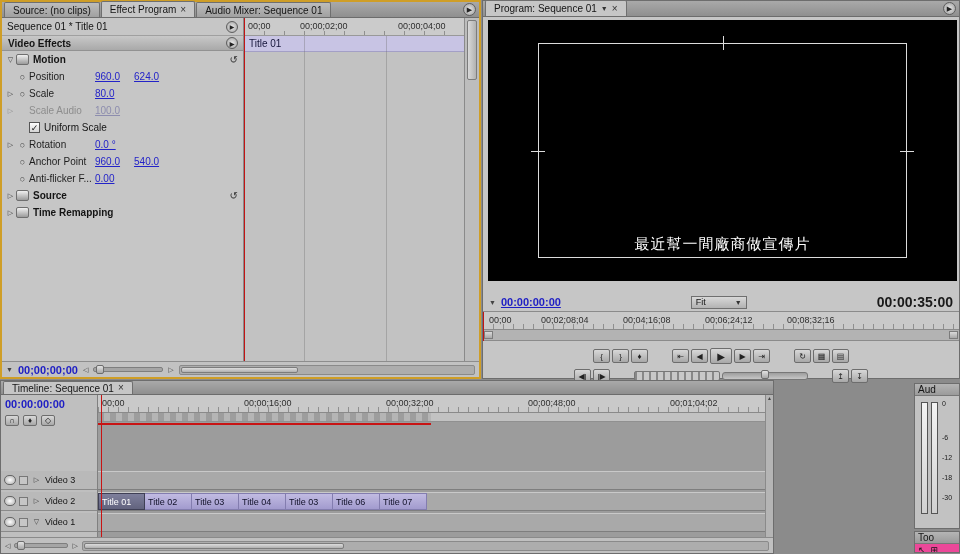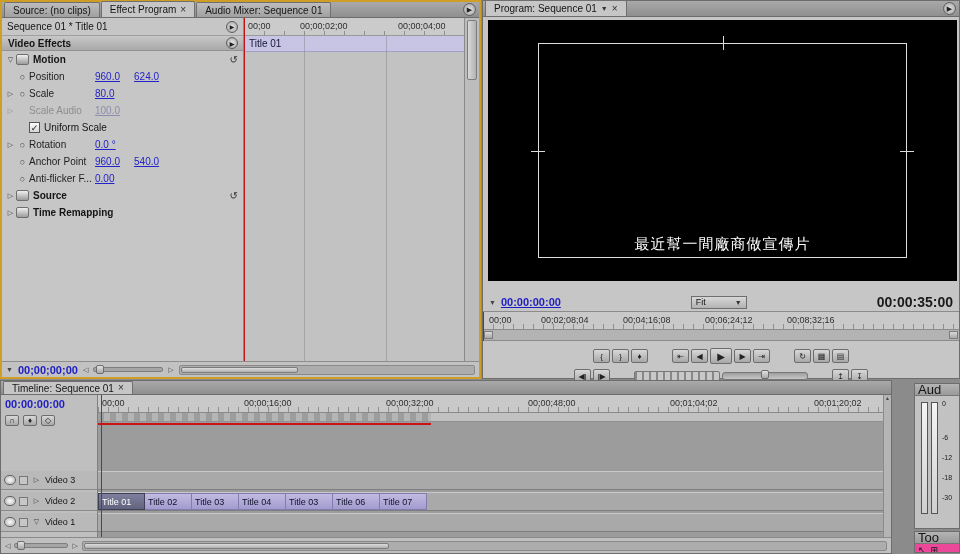--- a/index.html
+++ b/index.html
@@ -64,21 +64,21 @@
 .pr-label{position:absolute;top:3px}
 .pr-ticks{position:absolute;bottom:0;left:0;right:0;height:5px;background:repeating-linear-gradient(90deg,#8f8f8f 0 1px,transparent 1px 10px)}
 .prog-scroll{height:11px;background:#b3b3b3;border-bottom:1px solid #8b8b8b;position:relative}
 .endbox{position:absolute;top:1px;bottom:1px;width:9px;background:linear-gradient(#dadada,#a8a8a8);border:1px solid #7c7c7c}
 .transport{position:relative;height:48px;padding-top:5px}
 .trow{display:flex;align-items:center;justify-content:center;gap:4px;height:20px}
 .tgroup{display:flex;gap:2px;margin:0 10px;align-items:center}
 .jog{width:86px;height:10px;background:repeating-linear-gradient(90deg,#888 0 2px,#c8c8c8 2px 7px);border:1px solid #777;border-radius:2px}
 .shuttle{position:relative;width:86px;height:8px;background:linear-gradient(#9d9d9d,#c6c6c6);border:1px solid #777;border-radius:3px}
 
-.tl-group{left:0;top:380px;width:892px;height:174px;background:#6d28d9;border:1px solid #6d6d6d}
+.tl-group{left:0;top:380px;width:774px;height:174px;background:#6d28d9;border:1px solid #6d6d6d}
 .tl-tabbar{height:14px}
 .tl-body{position:relative;height:158px}
 .tl-head{position:absolute;left:0;top:0;width:97px;bottom:16px;background:#bfbfbf;border-right:1px solid #808080;z-index:2}
 .tl-region{position:absolute;left:97px;right:8px;top:0;bottom:16px;background:#9c9c9c;overflow:hidden}
 .tl-ruler{position:absolute;left:0;right:0;top:0;height:18px;background:#c9c9c9;border-bottom:1px solid #8a8a8a;font-size:9px;color:#2e2e2e}
 .tl-work{position:absolute;left:0;right:0;top:18px;height:9px;background:#c2c2c2;border-bottom:1px solid #909090}
 .tl-work-seg{position:absolute;left:0;top:0;height:8px;width:333px;background:repeating-linear-gradient(90deg,#9d9d9d 0 6px,#b5b5b5 6px 12px)}
 .tl-render{position:absolute;left:0;top:28px;height:2px;width:333px;background:#c81414}
 .track{position:absolute;left:0;right:0;height:19px;background:#a9a9a9;border-top:1px solid #c9c9c9;border-bottom:1px solid #7e7e7e}
 .v3{top:76px}.v2{top:97px}.v1{top:118px}
@@ -89,21 +89,21 @@
 .clip{width:47px;border:1px solid #837daf;border-left:none;background:linear-gradient(#c1bbe2,#a29bce);color:#101028;font-size:9px;display:flex;align-items:center;padding-left:3px;overflow:hidden;white-space:nowrap}
 .clip.sel{background:linear-gradient(#7e7f9c,#62637e);color:#fff;border-color:#3f3f55;border-left:1px solid #3f3f55}
 .tl-cti{position:absolute;left:100px;top:0;bottom:16px;width:1px;background:#c81414;z-index:5}
 .tl-bottom{position:absolute;left:0;right:0;bottom:0;height:16px;background:#c0c0c0;border-top:1px solid #8a8a8a;display:flex;align-items:center;gap:4px;padding:0 4px;z-index:3}
 .tl-vscroll{position:absolute;right:0;top:0;bottom:16px;width:8px;background:#b5b5b5;border-left:1px solid #8a8a8a;font-size:5px;text-align:center;color:#444}
 .tl-tc{padding:3px 0 0 4px}
 .head-icons{display:flex;gap:4px;padding:5px 0 0 4px}
 
 .right-strip{left:913px;top:380px;width:47px;height:174px;background:#8b8b8b}
 .audio-panel{position:absolute;left:1px;right:0;top:3px;height:146px;background:#c2c2c2;border:1px solid #6d6d6d;overflow:hidden}
-.mini-tab{height:12px;background:linear-gradient(#b5b5b5,#9a9a9a);border-bottom:1px solid #777;font-size:13px;padding:0 3px;display:flex;align-items:center;overflow:hidden;white-space:nowrap}
+.mini-tab{height:12px;background:linear-gradient(#b5b5b5,#9a9a9a);border-bottom:1px solid #777;font-size:10px;padding:0 3px;display:flex;align-items:center;overflow:hidden;white-space:nowrap}
 .meters{position:relative;height:130px}
 .mbar{position:absolute;top:6px;width:7px;height:112px;background:linear-gradient(#f4f4f4,#d0d0d0);border:1px solid #555}
 .mlabel{position:absolute;font-size:7px;color:#1a1a1a;left:27px}
 .tools-panel{position:absolute;left:1px;right:0;top:151px;height:22px;background:#ec4899;border:1px solid #6d6d6d;overflow:hidden}
 .tool-icons{display:flex;gap:5px;padding:1px 3px;font-size:9px}
 </style>
 </head>
 <body>
 
 <div class="app">

